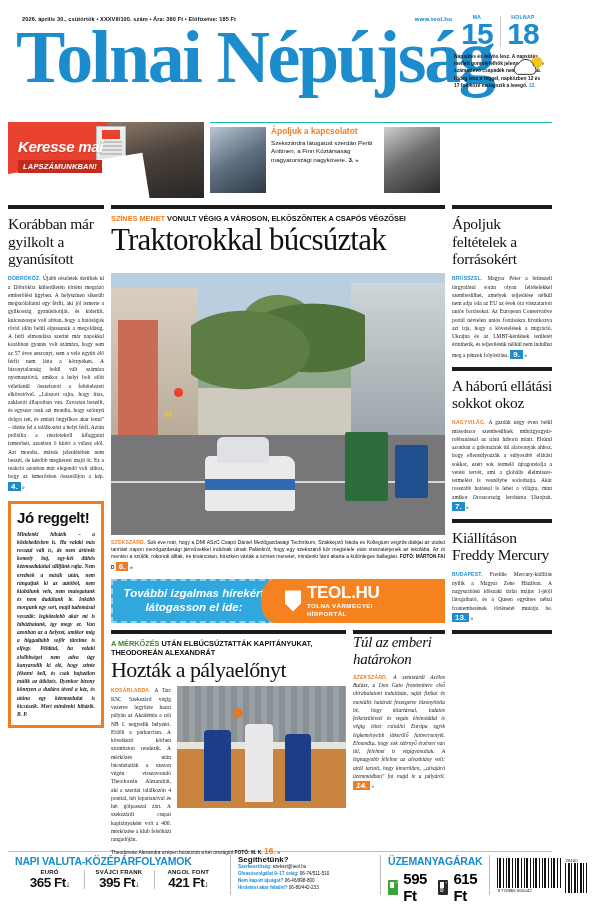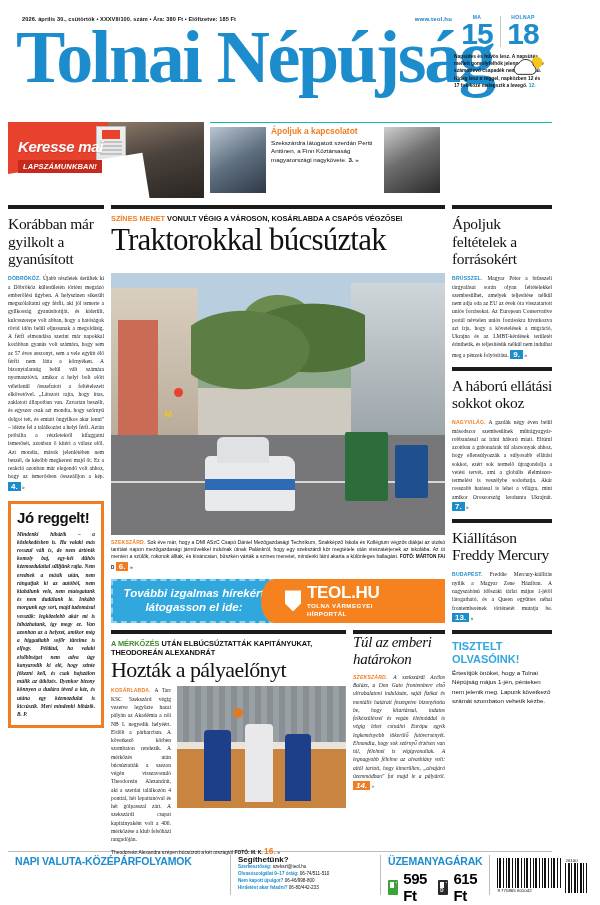--- a/index.html
+++ b/index.html
@@ -316,21 +316,21 @@
         <div class="jore-b">
           <span>Mindenki hibázik – a közlekedésben is. Ha valaki más rosszul vált is, de nem ártónik komoly baj, egy-két dühös kézmozdulattal sűlljünk rajta. Nem erednek a másik után, nem rángatjuk ki az autóból, nem kiabálunk vele, nem mutogatunk és nem dudálunk le. Inkább morgunk egy sort, majd tudomásul vesszük: legközelebb akár mi is hibázhatunk, így megy ez. Van azonban az a helyzet, amikor még a higgadtabb sofőr türelme is elfogy. Például, ha valaki elsőbbséget nem adva úgy kanyarodik ki elé, hogy szinte fékezni kell, és csak hajszálon múlik az ütközés. Ilyenkor bizony könnyen a dudára téved a kéz, és utána egy kézmozdulat is kicsúszik. Mert mindenki hibázik.</span>
           <b>B. P.</b>
         </div>
       </div>
     </div>
 
     <div class="col-mid">
       <div class="rule-thick"></div>
       <div class="kicker">
-        <span class="k-or">SZÍNES MENET</span><span> VONULT VÉGIG A VÁROSON, KOSÁRLABDA A CSAPÓS VÉGZŐSEI</span>
+        <span class="k-or">SZÍNES MENET</span><span> VONULT VÉGIG A VÁROSON, ELKÖSZÖNTEK A CSAPÓS VÉGZŐSEI</span>
       </div>
       <div class="hl-serif mid-head">Traktorokkal búcsúztak</div>
 
       <div class="photo-main">
         <div class="ph-bldgL"></div>
           <div class="ph-bldgL2"></div>
         <div class="ph-bldgR"></div>
           <div class="ph-trees"></div>
         <div class="ph-road"></div>
         <div class="ph-sign"></div>
@@ -427,31 +427,40 @@
       <div class="r-block">
         <div class="hl-serif r-head">Kiállításon Freddy Mercury</div>
         <div class="body-txt">
           <span class="dateline">BUDAPEST.</span>
           <span>Freddie Mercury-kiállítás nyílik a Magyar Zene Házában. A nagyszabású időszaki tárlat május 1-jétől látogatható, és a Queen együttes néhai frontemberének történetét mutatja be.</span>
           <span class="pgref">13.</span> »
         </div>
       </div>
 
       <div class="rule-thick"></div>
-      <div>
-        <div class="tisztelt-h">TISZTELT</div>
-        <div class="tisztelt-h" style="margin-top:-2px">OLVASÓINK!</div>
-        <div class="tisztelt-b">Értesítjük önöket, hogy a Tolnai Népújság május 1-jén, pénteken nem jelenik meg. Lapunk következő számát szombaton vehetik kézbe.</div>
-      </div>
     </div>
   </div>
 
   <div class="footer">
     <div class="fx f-curr">
       <div class="f-title">NAPI VALUTA-KÖZÉPÁRFOLYAMOK</div>
+      <div class="curr-row">
+        <div class="curr-c">
+          <div class="curr-lab">EURÓ</div>
+          <div class="curr-val"><span>365 Ft</span><span class="arr">↓</span></div>
+        </div>
+        <div class="curr-c">
+          <div class="curr-lab">SVÁJCI FRANK</div>
+          <div class="curr-val"><span>395 Ft</span><span class="arr">↓</span></div>
+        </div>
+        <div class="curr-c">
+          <div class="curr-lab">ANGOL FONT</div>
+          <div class="curr-val"><span>421 Ft</span><span class="arr">↓</span></div>
+        </div>
+      </div>
     </div>
 
     <div class="fx f-help">
       <div class="help-h">Segíthetünk?</div>
       <div class="help-l"><b>Szerkesztőség:</b><span> szekszi@teol.hu</span></div>
       <div class="help-l"><b>Olvasószolgálat 9–17 óráig:</b><span> 06-74/511-510</span></div>
       <div class="help-l"><b>Nem kapott újságot?</b><span> 06-46/998-800</span></div>
       <div class="help-l"><b>Hirdetést akar feladni?</b><span> 06-80/442-233</span></div>
     </div>
 

